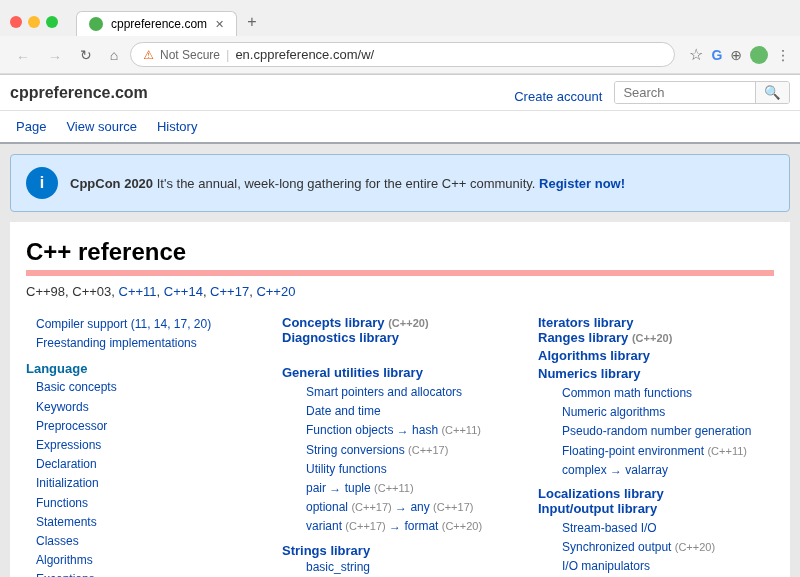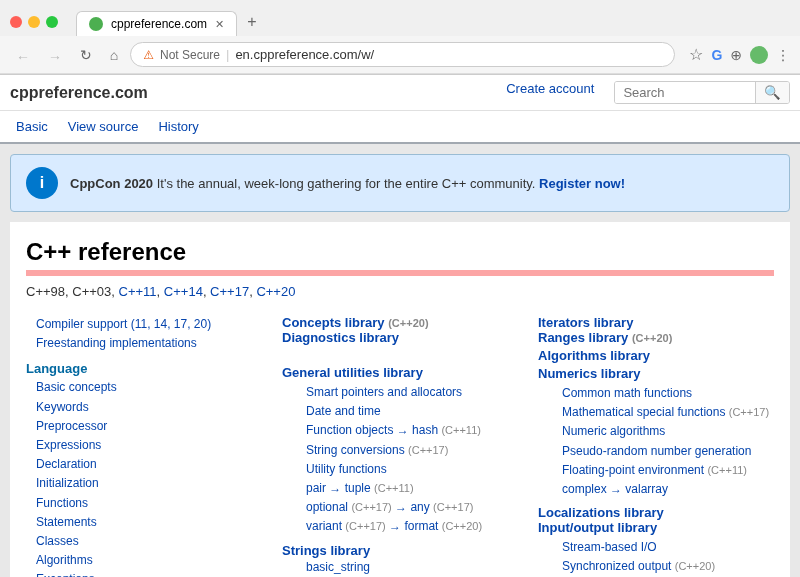--- a/index.html
+++ b/index.html
@@ -23,21 +23,21 @@
     .nav-btn { background: none; border: none; font-size: 14px; color: #666; cursor: pointer; padding: 2px 6px; }
     .nav-btn:disabled { color: #bbb; }
     .nav-url { display: flex; align-items: center; flex: 1; background: white; border: 1px solid #ccc; border-radius: 20px; padding: 4px 12px; font-size: 13px; gap: 6px; }
     .nav-url-text { flex: 1; color: #333; }
     .not-secure { color: #666; font-size: 12px; }
     .nav-icons { display: flex; gap: 8px; align-items: center; margin-left: 8px; }
 
     
     .wiki-toolbar { background: white; border-bottom: 1px solid #e0e0e0; display: flex; align-items: center; justify-content: space-between; padding: 6px 10px; }
     .wiki-logo { font-size: 16px; font-weight: bold; color: #333; text-decoration: none; }
-    .wiki-right { display: flex; align-items: flex-start; gap: 20px; }
+    .wiki-right { display: flex; align-items: flex-end; gap: 12px; }
     .create-account { color: #0645ad; font-size: 13px; text-decoration: none; }
     .search-box { display: flex; align-items: center; border: 1px solid #ccc; border-radius: 3px; overflow: hidden; }
     .search-input { border: none; outline: none; padding: 3px 8px; font-size: 13px; width: 140px; }
     .search-btn { background: #f8f8f8; border: none; border-left: 1px solid #ccc; padding: 3px 8px; cursor: pointer; }
 
     
     .page-tabs { background: white; border-bottom: 2px solid #a2a9b1; padding: 0 10px; display: flex; align-items: flex-end; justify-content: space-between; }
     .page-tab-left { display: flex; gap: 0; }
     .page-tab { padding: 6px 14px; font-size: 13px; cursor: pointer; border: 1px solid transparent; border-bottom: none; }
     .page-tab.active { border-color: #a2a9b1; border-bottom-color: white; background: white; margin-bottom: -2px; position: relative; z-index: 1; }
@@ -115,21 +115,21 @@
     <a class="create-account">Create account</a>
     <div class="search-box">
       <input class="search-input" type="text" placeholder="Search" style="">
       <button class="search-btn">🔍</button>
     </div>
   </div>
 </div>
 
 <div class="page-tabs">
   <div class="page-tab-right">
-    <span class="view-tab">Basic</span>
+    <span class="view-tab">Page</span>
     <span class="view-tab">View source</span>
     <span class="view-tab">History</span>
   </div>
 </div>
 
 <div class="info-banner">
   <div class="info-icon">
     <span>i</span>
   </div>
   <div class="info-text">
@@ -207,21 +207,20 @@
       <div style="margin-bottom:3px;">
         <a class="section-header blue">Ranges library <span class="cpp-tag">(C++20)</span></a>
       </div>
       <div style="margin-bottom:3px;">
         <a class="section-header blue">Algorithms library</a>
       </div>
       <div style="margin-bottom:3px;">
         <a class="section-header blue">Numerics library</a>
       </div>
       <div class="item-indent2"><a class="item-link">Common math functions</a></div>
-      <div class="item-indent2"><a class="item-link">Mathematical special functions <span class="cpp-tag">(C++17)</span></a></div>
       <div class="item-indent2"><a class="item-link">Numeric algorithms</a></div>
       <div class="item-indent2"><a class="item-link">Pseudo-random number generation</a></div>
       <div class="item-indent2"><a class="item-link">Floating-point environment <span class="cpp-tag">(C++11)</span></a></div>
       <div class="item-indent2"><a class="item-link">complex → valarray</a></div>
       <div style="margin-top:6px;">
         <a class="section-header blue">Localizations library</a>
       </div>
       <div style="margin-bottom:3px;">
         <a class="section-header blue">Input/output library</a>
       </div>

